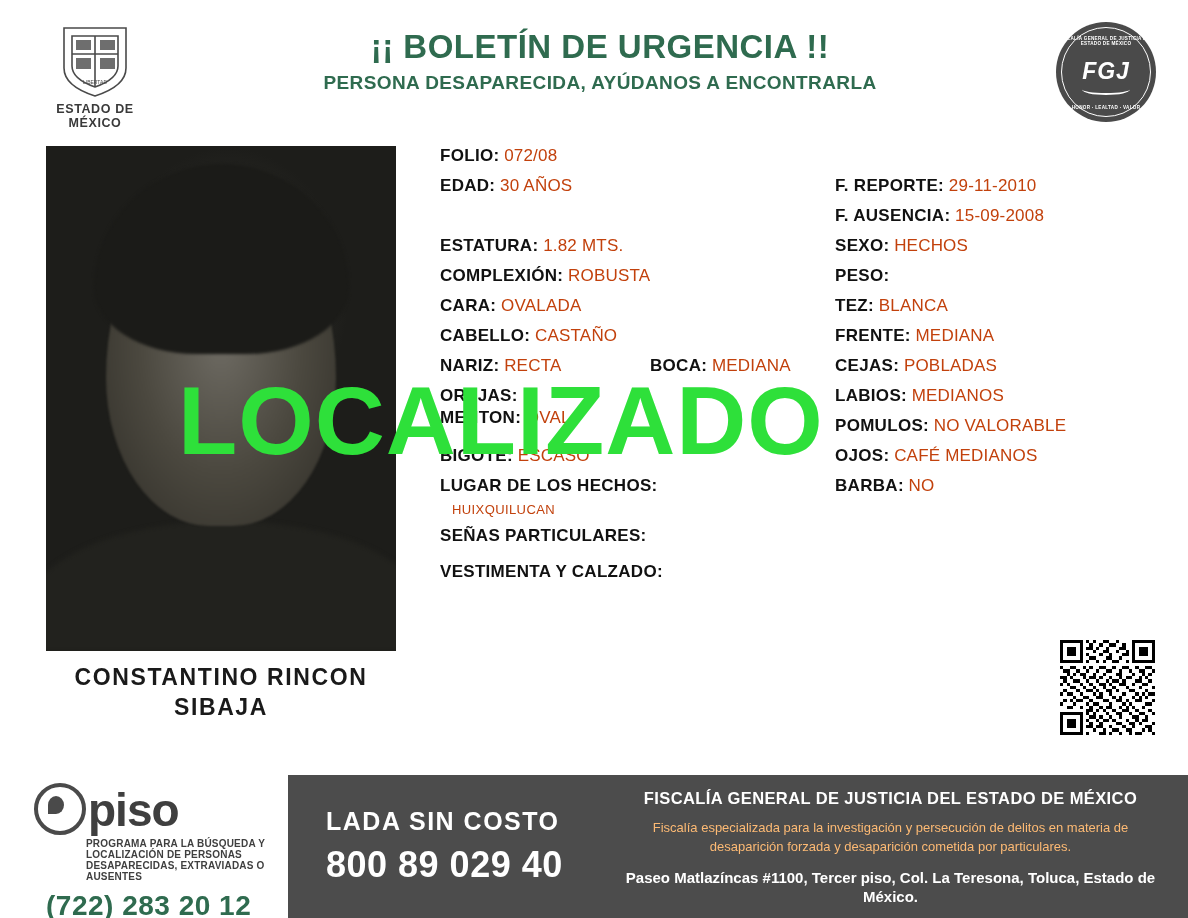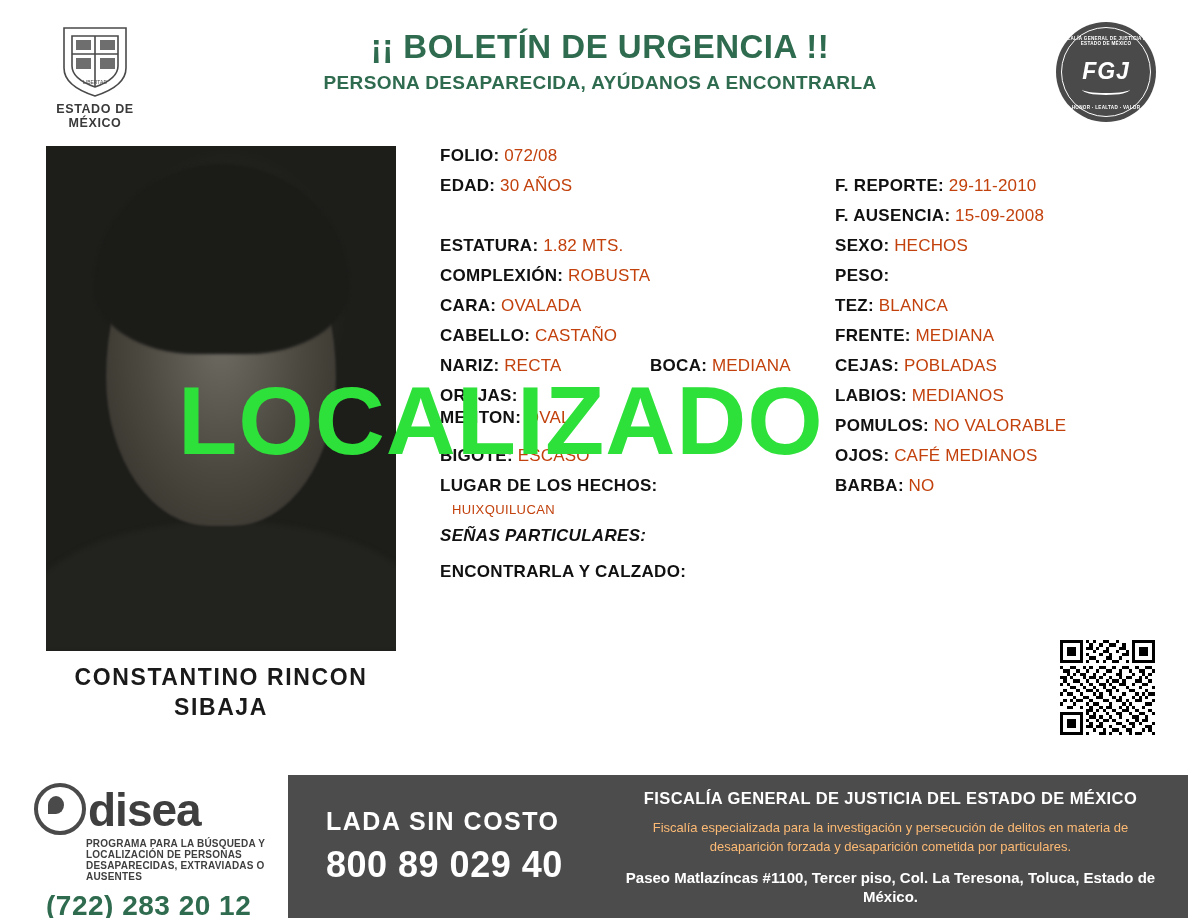--- a/index.html
+++ b/index.html
@@ -495,27 +495,27 @@
       <span class="flabel">LUGAR DE LOS HECHOS:</span>
     </div>
     <div class="frow col-l small-val" style="top:362px; left:12px;">
       <span class="fval small-val">HUIXQUILUCAN</span>
     </div>
     <div class="frow col-r" style="top:336px;">
       <span class="flabel">BARBA:</span>
       <span class="fval">NO</span>
     </div>
 
-    <div class="frow col-l" style="top:386px;font-style:italic;">
+    <div class="frow col-l" style="top:386px;">
       <span class="flabel">SEÑAS PARTICULARES:</span>
       <span class="fval"></span>
     </div>
 
     <div class="frow col-l" style="top:422px;">
-      <span class="flabel">ENCONTRARLA Y CALZADO:</span>
+      <span class="flabel">VESTIMENTA Y CALZADO:</span>
       <span class="fval"></span>
     </div>
   </div>
 
   <div class="watermark">LOCALIZADO</div>
 
   <div class="qr">
     <svg viewBox="0 0 29 29" width="95" height="95" shape-rendering="crispEdges">
       <rect width="29" height="29" fill="#ffffff"></rect>
       <g fill="#000000">
@@ -730,21 +730,21 @@
           <rect x="23" y="28" width="2" height="1"></rect>
           <rect x="28" y="28" width="1" height="1"></rect>
       </g>
     </svg>
   </div>
 
   <div class="footer">
 
     <div class="disea">
       <div class="disea-logo">
-        <span class="mark"></span><span>disea</span>
+        <span class="mark"></span><span>piso</span>
       </div>
       <div class="disea-sub">PROGRAMA PARA LA BÚSQUEDA Y LOCALIZACIÓN DE PERSONAS DESAPARECIDAS, EXTRAVIADAS O AUSENTES</div>
       <div class="disea-phone">(722) 283 20 12</div>
     </div>
 
     <div class="footer-bar">
       <div class="lada">
         <div class="lada-title">LADA SIN COSTO</div>
         <div class="lada-number">800 89 029 40</div>
       </div>

